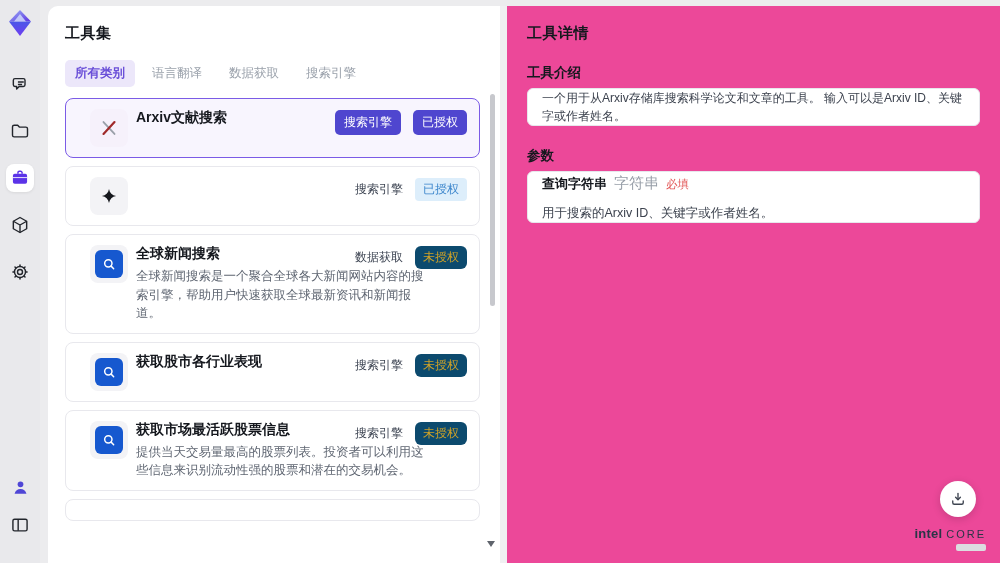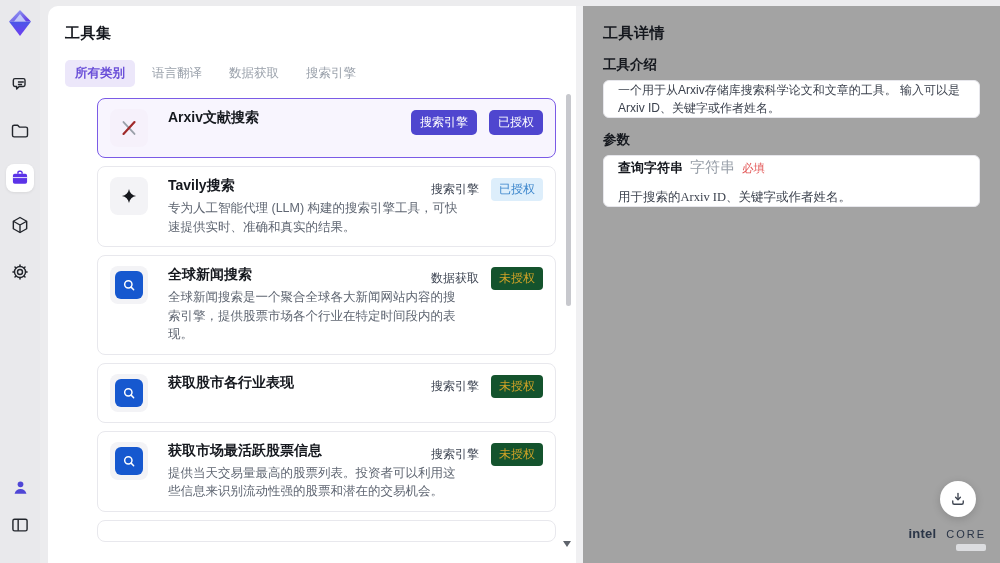--- a/index.html
+++ b/index.html
@@ -21,77 +21,77 @@
   }
   .rail-item.active { background:#ffffff; box-shadow:0 1px 3px rgba(0,0,0,.08); }
   .rail-spacer { flex:1; }
   .rail-bottom { margin-bottom:14px; display:flex; flex-direction:column; align-items:center; }
   .rail-bottom .rail-item { margin-bottom:10px; }
   
   .main {
     position:absolute; left:48px; top:6px; right:0; bottom:0;
     background:#ffffff; border-radius:10px 0 0 0; display:flex; overflow:hidden;
   }
-  .left-col { width:528px; position:relative; padding:18px 20px 0 17px; }
+  .left-col { width:452px; position:relative; padding:18px 20px 0 17px; }
   .divider { width:7px; background:#f0f0f2; }
-  .right-col { flex:1; position:relative; padding:18px 20px 0 20px; background:#a3a3a3; }
+  .right-col { flex:1; position:relative; padding:18px 20px 0 20px; background:#ec4899; }
   .page-title { font-size:15px; font-weight:bold; letter-spacing:.5px; }
   
   .tabs { display:flex; align-items:center; gap:7px; margin-top:17px; }
   .tab { font-size:12.5px; color:#9aa1ab; padding:5px 10px; border-radius:5px; cursor:pointer; white-space:nowrap; }
   .tab.active { background:#ece7fa; color:#6a4fd8; font-weight:bold; }
   
   .tool-list { margin-top:11px; display:flex; flex-direction:column; gap:8px; }
   .card {
     position:relative; border:1px solid #e8e8ed; border-radius:8px;
-    padding:10px 12px; display:flex; gap:20px; background:#fff; cursor:pointer;margin-left:32px;
+    padding:10px 24px; display:flex; gap:8px; background:#fff; cursor:pointer;
   }
   .card.selected { border:1.5px solid #7b5be6; background:#f8f5fe; }
   .icon-box {
     width:38px; height:38px; border-radius:8px; background:#f3f3f6;
     display:flex; align-items:center; justify-content:center; flex:0 0 38px;
   }
   .card.selected .icon-box { background:#f6f1fb; }
   .blue-tile {
     width:28px; height:28px; border-radius:6px; background:#1658cf;
     display:flex; align-items:center; justify-content:center;
   }
   .card-title { font-size:14px; font-weight:bold; color:#15181e; margin-bottom:4px; }
   .card-desc { font-size:12.5px; color:#5f6672; line-height:1.48; width:296px; }
   .card-meta { position:absolute; right:12px; top:11px; display:flex; align-items:center; gap:12px; }
   .cat-label { font-size:12px; color:#3f4654; }
   .badge { font-size:12px; padding:3px 8px; border-radius:4px; white-space:nowrap; }
   .badge.auth { background:#ddeefb; color:#3c86cc; }
-  .badge.unauth { background:#14532d; color:#cfa227; }
+  .badge.unauth { background:#0c4a6e; color:#cfa227;border-radius:6px; }
   .chip { font-size:12px; padding:4px 9px; border-radius:5px; background:#4f46cf; color:#fff; cursor:pointer; }
   
   .scroll-thumb { position:absolute; right:5px; top:88px; width:5px; height:212px; background:#c7c8cd; border-radius:3px; }
   .scroll-arrow {
     position:absolute; right:5px; bottom:16px; width:0; height:0;
     border-left:4px solid transparent; border-right:4px solid transparent; border-top:6px solid #5f646c;
   }
   
-  .section-h { font-size:13.5px; font-weight:bold; margin-top:13px; }
+  .section-h { font-size:13.5px; font-weight:bold; margin-top:21px; }
   .box {
     border:1px solid #e7e7ec; border-radius:6px; background:#fff;
     padding:0 14px; margin-top:6px; font-size:12px; color:#3c424e; line-height:1.5;
   }
   .param-line { display:flex; align-items:baseline; gap:7px; }
   .param-name { font-size:13px; font-weight:bold; color:#15181e; }
   .param-type { font-size:15px; color:#979ea8; }
   .param-req { font-size:11.5px; color:#e25555; }
-  .param-desc { margin-top:9px; font-size:12.5px; color:#3c424e;font-family:Liberation Serif, serif; }
+  .param-desc { margin-top:9px; font-size:12.5px; color:#3c424e; }
   
   .fab {
     position:absolute; right:24px; bottom:46px; width:36px; height:36px; border-radius:50%;
     background:#fff; box-shadow:0 2px 8px rgba(0,0,0,.16); display:flex; align-items:center; justify-content:center;
     cursor:pointer;
   }
   .intel { position:absolute; right:14px; bottom:12px; text-align:right; }
-  .intel-row { display:flex; align-items:baseline; gap:10px; justify-content:flex-start;padding-left:24px; }
+  .intel-row { display:flex; align-items:baseline; gap:4px; justify-content:flex-start;padding-left:24px; }
   .intel-word { font-size:13px; font-weight:600; color:#2a3547; letter-spacing:.2px; }
   .intel-core { font-size:11px; color:#2a3547; letter-spacing:2px; }
   .intel-sub { width:30px; height:7px; background:#dcdde0; border-radius:2px; margin:3px 0 0 auto; }
   svg { display:block; }
 </style>
 </head>
 <body>
 
 <aside class="rail">
   <div class="logo">
@@ -214,42 +214,38 @@
           <span class="chip">已授权</span>
         </div>
       </div>
 
       <div class="card">
         <div class="icon-box">
           <svg width="20" height="20" viewBox="0 0 24 24">
             <path d="M12 3.5c.8 4.6 3.9 7.7 8.5 8.5-4.6.8-7.7 3.9-8.5 8.5-.8-4.6-3.9-7.7-8.5-8.5 4.6-.8 7.7-3.9 8.5-8.5z" fill="#16181d"></path>
           </svg>
         </div>
-        <div>
-          <div class="card-title">Tavily搜索</div>
-          <div class="card-desc">专为人工智能代理 (LLM) 构建的搜索引擎工具，可快速提供实时、准确和真实的结果。</div>
-        </div>
         <div class="card-meta">
           <span class="cat-label">搜索引擎</span>
           <span class="badge auth">已授权</span>
         </div>
       </div>
 
       <div class="card">
         <div class="icon-box">
           <div class="blue-tile">
             <svg width="16" height="16" viewBox="0 0 24 24" fill="none" stroke="#fff" stroke-width="2.2" stroke-linecap="round">
               <circle cx="11" cy="11" r="5.5"></circle>
               <path d="M15.2 15.2L19 19"></path>
             </svg>
           </div>
         </div>
         <div>
           <div class="card-title">全球新闻搜索</div>
-          <div class="card-desc">全球新闻搜索是一个聚合全球各大新闻网站内容的搜索引擎，提供股票市场各个行业在特定时间段内的表现。</div>
+          <div class="card-desc">全球新闻搜索是一个聚合全球各大新闻网站内容的搜索引擎，帮助用户快速获取全球最新资讯和新闻报道。</div>
         </div>
         <div class="card-meta">
           <span class="cat-label">数据获取</span>
           <span class="badge unauth">未授权</span>
         </div>
       </div>
 
       <div class="card">
         <div class="icon-box">
           <div class="blue-tile">

